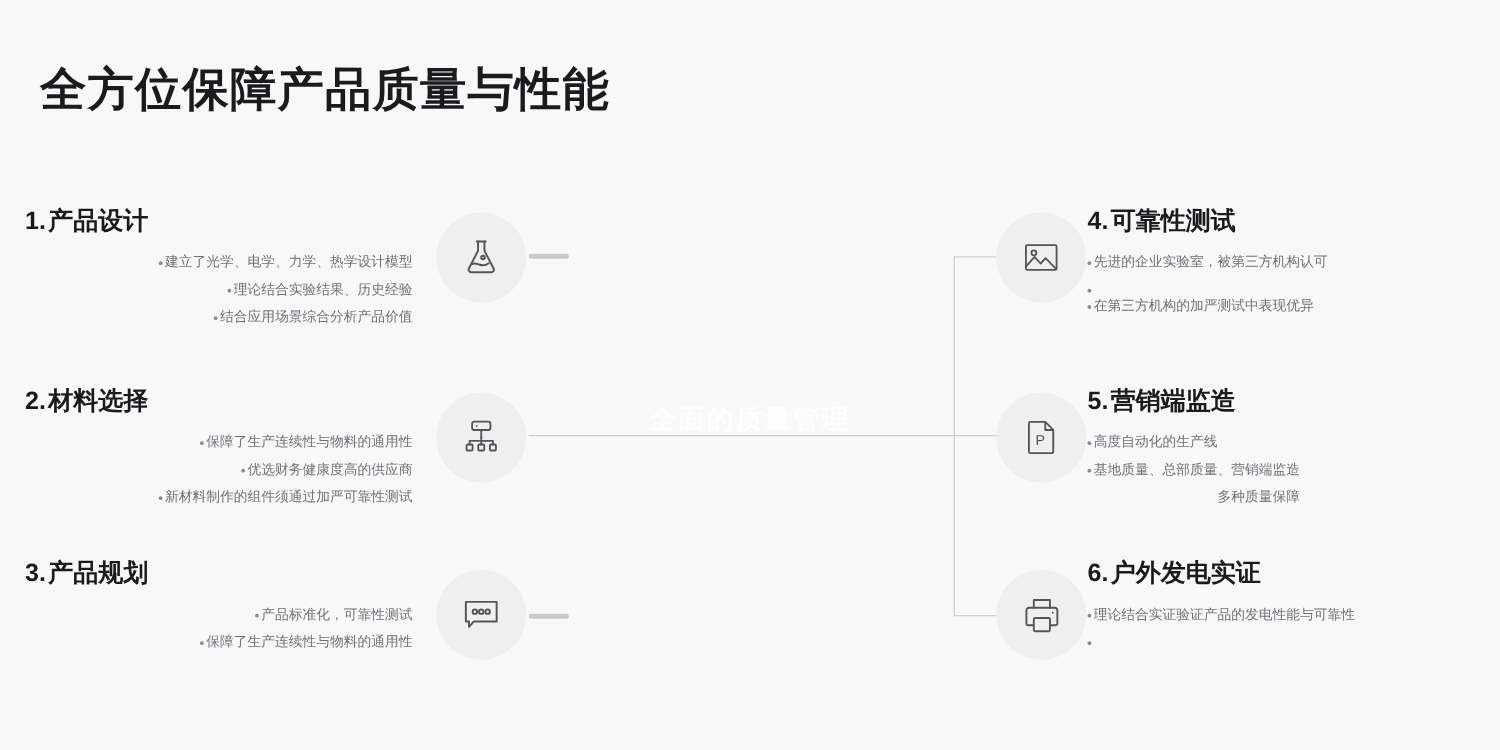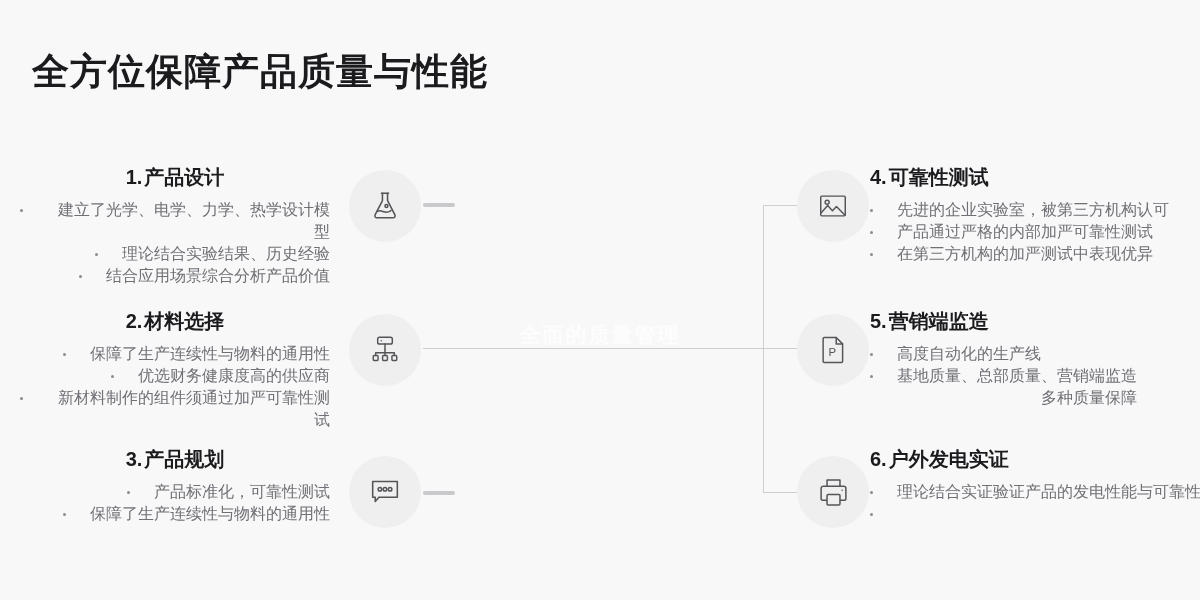--- a/index.html
+++ b/index.html
@@ -54,32 +54,32 @@
 
   
   .block { position:absolute; }
   .block .b-title {
     font-size:20px; font-weight:700; color:#1b1b1e;
     line-height:1.3; margin-bottom:9px; white-space:nowrap;
   }
   .block .b-title .num { margin-right:2px; }
   .b-list { list-style:none; }
   .b-item {
-    font-size:16px; color:#6f6f75; line-height:22px;
-    white-space:nowrap; display:flex; align-items:flex-start; gap:24px;
+    font-size:11px; color:#6f6f75; line-height:22px;
+    white-space:nowrap; display:flex; align-items:flex-start; gap:2px;
   }
   .b-item .dot {
     flex:0 0 auto; width:3px; height:3px; border-radius:50%;
     background:#8a8a90; margin-top:10px;
   }
   .b-item .txt { white-space:pre-line; }
 
   
   .block.left { text-align:right; width:310px; left:20px; }
-  .block.left .b-title { text-align:center; }
+  .block.left .b-title { text-align:left; }
   .block.left .b-list { display:flex; flex-direction:column; align-items:flex-end; }
   .block.left .b-item { flex-direction:row; }
   .block.left .b-item .txt { text-align:right; }
 
   
   .block.right { text-align:left; width:340px; left:870px; }
   .block.right .b-item .txt { text-align:right; }
 
   
   .row1-text { top:164px; }
@@ -237,21 +237,20 @@
     <div class="b-title">
       <span class="num">4.</span><span>可靠性测试</span>
     </div>
     <ul class="b-list">
       <li class="b-item">
         <span class="dot"></span>
         <span class="txt">先进的企业实验室，被第三方机构认可</span>
       </li>
       <li class="b-item">
         <span class="dot"></span>
-        <span class="txt">产品通过严格的内部加严可靠性测试</span>
       </li>
       <li class="b-item">
         <span class="dot"></span>
         <span class="txt">在第三方机构的加严测试中表现优异</span>
       </li>
     </ul>
   </div>
 
   <div class="block right row2-text">
     <div class="b-title">

